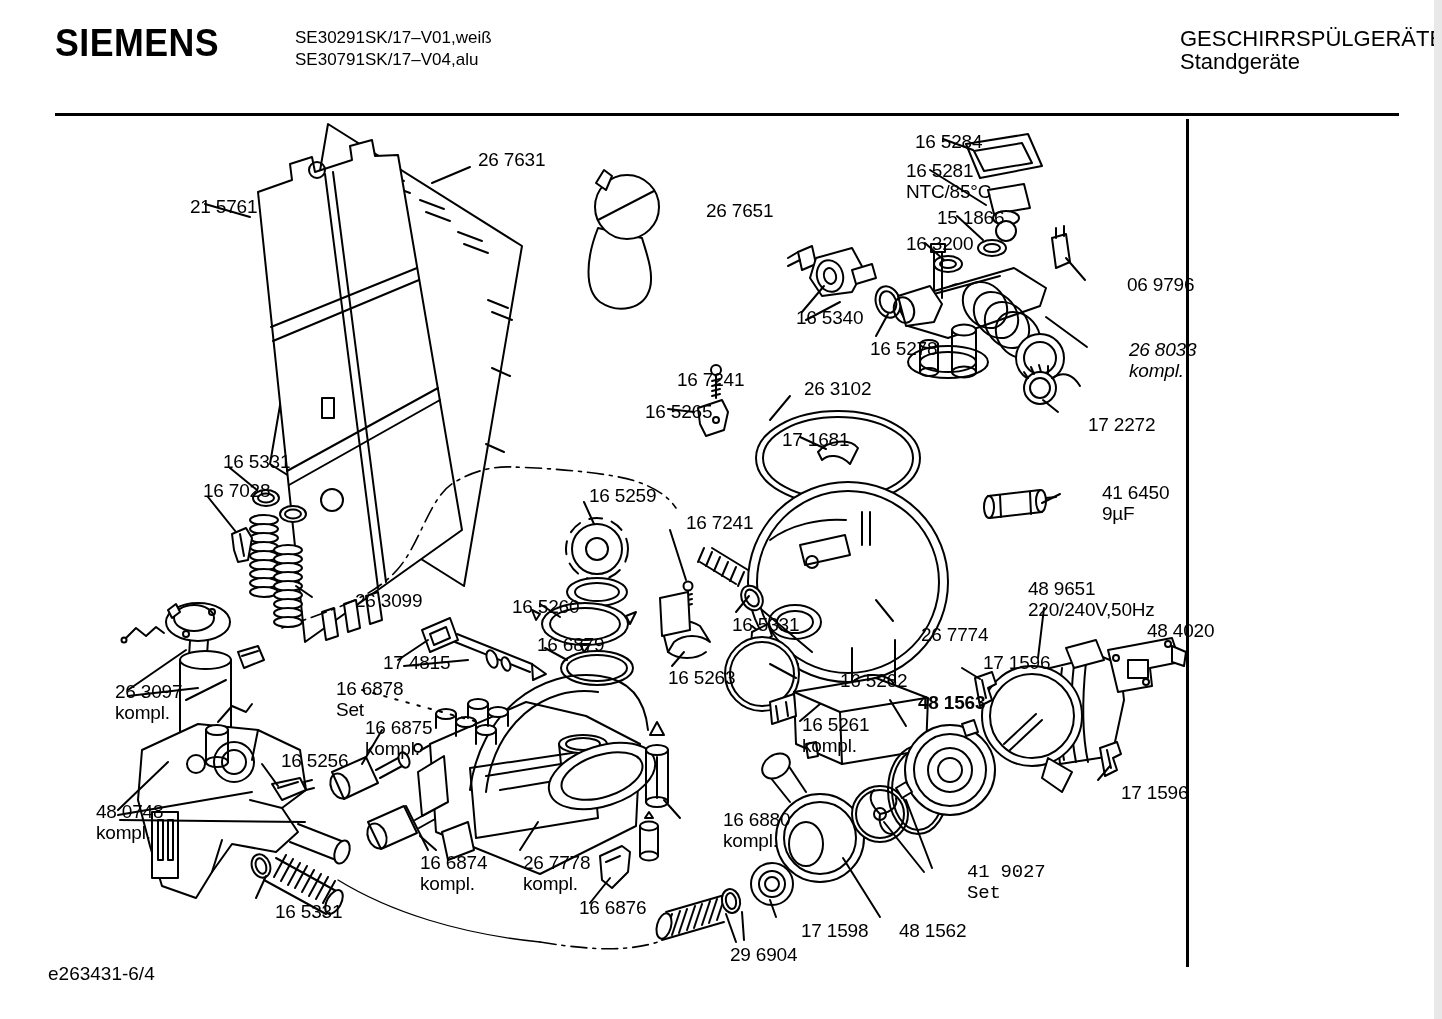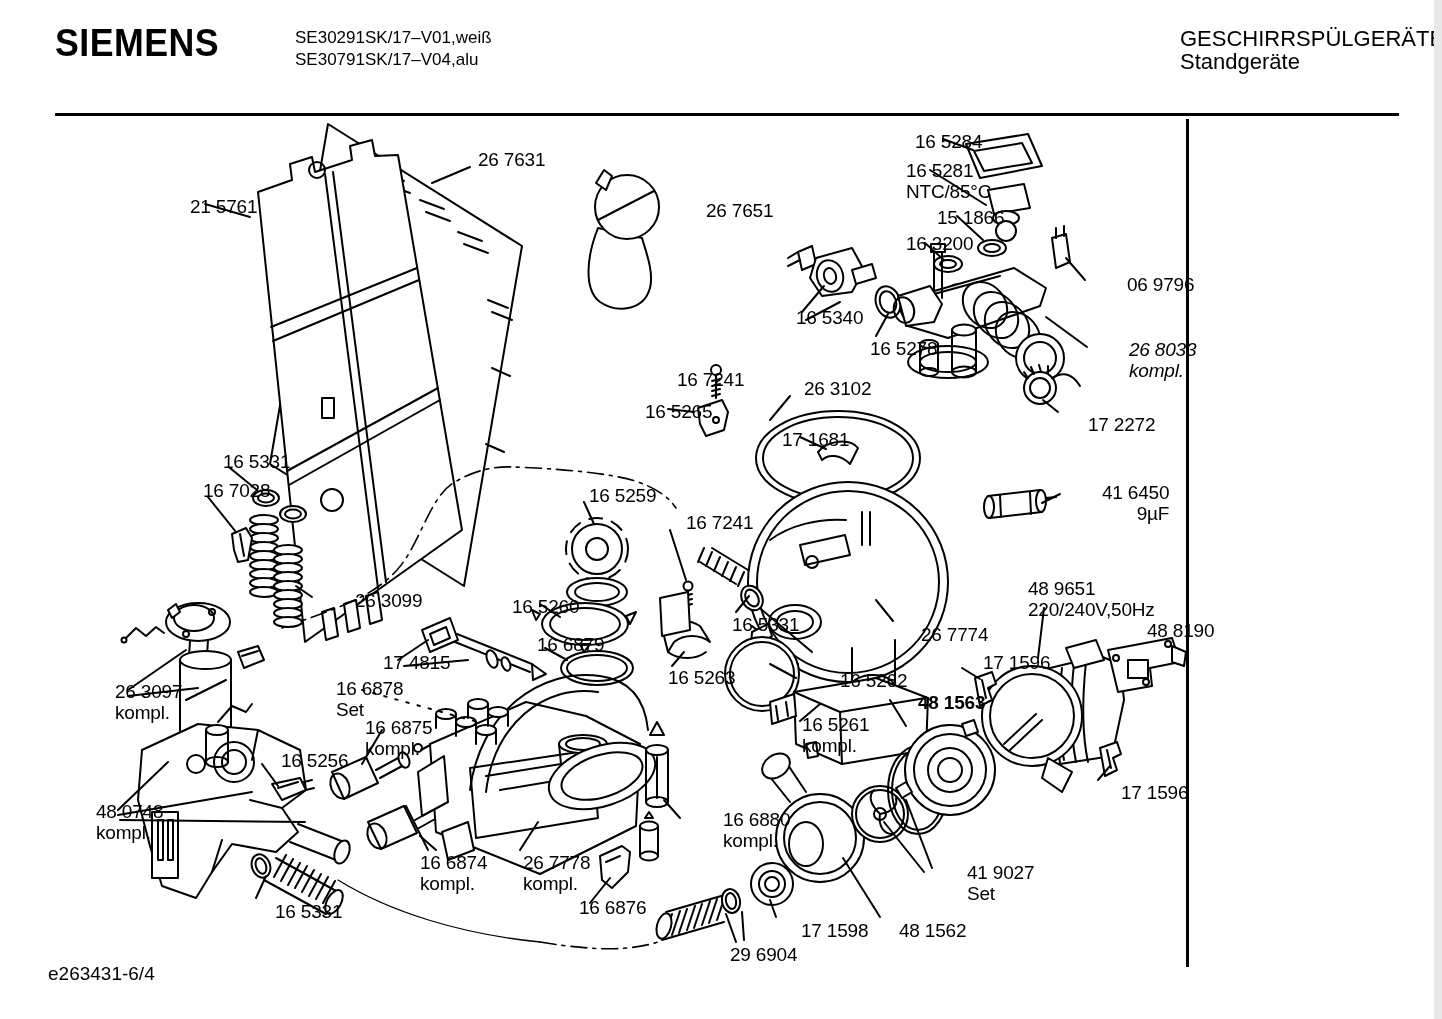--- a/index.html
+++ b/index.html
@@ -662,30 +662,30 @@
       </div>
       <div class="plabel" style="left: 472px; top: 596px;">
         <div>16 5260</div>
       </div>
       <div class="plabel" style="left: 692px; top: 614px;">
         <div>16 5331</div>
       </div>
       <div class="plabel" style="left: 881px; top: 624px;">
         <div>26 7774</div>
       </div>
-      <div class="plabel" style="left: 1062px; top: 482px; text-align: right;">
+      <div class="plabel" style="left: 1062px; top: 482px;">
         <div>41 6450</div>
         <div>9µF</div>
       </div>
       <div class="plabel" style="left: 988px; top: 578px;">
         <div>48 9651</div>
         <div>220/240V,50Hz</div>
       </div>
       <div class="plabel" style="left: 1107px; top: 620px;">
-        <div>48 8190</div>
+        <div>48 4020</div>
       </div>
       <div class="plabel" style="left: 943px; top: 652px;">
         <div>17 1596</div>
       </div>
       <div class="plabel" style="left: 497px; top: 634px;">
         <div>16 6879</div>
       </div>
       <div class="plabel" style="left: 343px; top: 652px;">
         <div>17 4815</div>
       </div>
@@ -732,21 +732,21 @@
         <div>16 6874</div>
         <div>kompl.</div>
       </div>
       <div class="plabel" style="left: 483px; top: 852px;">
         <div>26 7778</div>
         <div>kompl.</div>
       </div>
       <div class="plabel" style="left: 539px; top: 897px;">
         <div>16 6876</div>
       </div>
-      <div class="plabel" style="left: 927px; top: 862px;">
+      <div class="plabel" style="left: 927px; top: 862px; font-family: Liberation Mono, monospace;">
         <div>41 9027</div>
         <div>Set</div>
       </div>
       <div class="plabel" style="left: 235px; top: 901px;">
         <div>16 5331</div>
       </div>
       <div class="plabel" style="left: 761px; top: 920px;">
         <div>17 1598</div>
       </div>
       <div class="plabel" style="left: 859px; top: 920px;">

